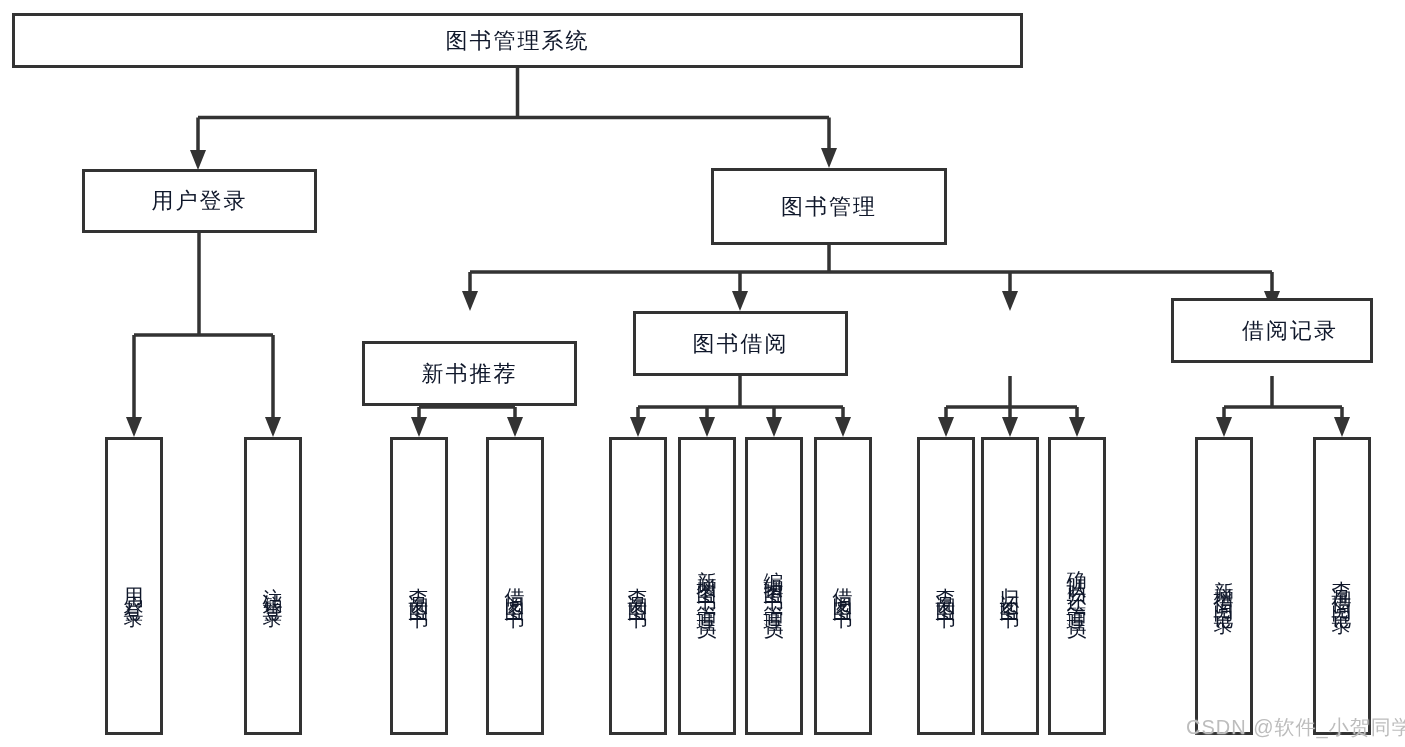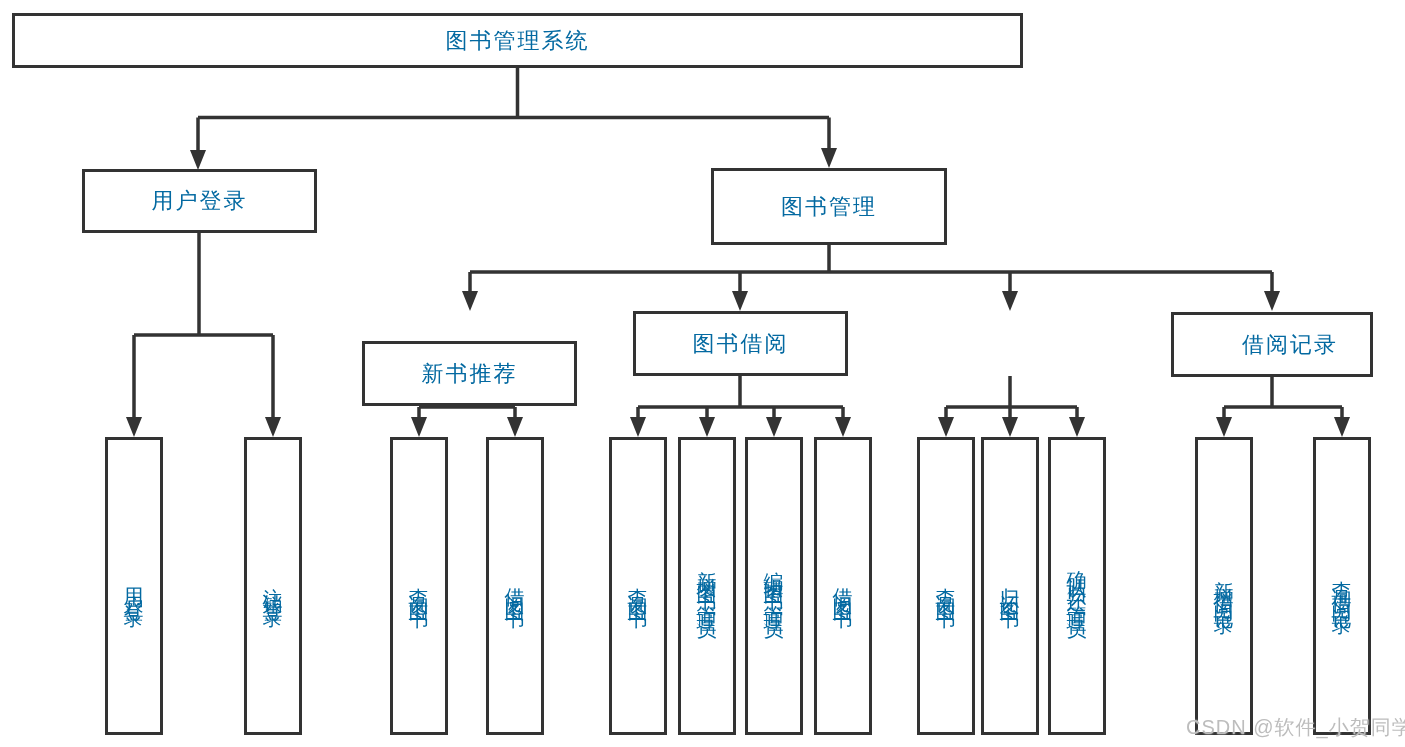--- a/index.html
+++ b/index.html
@@ -21,29 +21,29 @@
     position: absolute;
     box-sizing: border-box;
     border: 3px solid #333333;
     background: #ffffff;
     display: flex;
     align-items: center;
     justify-content: center;
     font-size: 22px;
     letter-spacing: 2px;
     line-height: 1;
-    color: #0369a1;
+    color: #0f172a;
   }
   .root  { left: 12px;  top: 13px;  width: 1011px; height: 55px; font-size: 22px; }
   .lvl2a { left: 82px;  top: 169px; width: 235px;  height: 64px; }
   .lvl2b { left: 711px; top: 168px; width: 236px;  height: 77px; }
   .sec1  { left: 362px; top: 311px; width: 215px;  height: 65px; margin-top: 30px; }
   .sec2  { left: 633px; top: 311px; width: 215px;  height: 65px; }
   .sec3  { left: 902px; top: 311px; width: 215px;  height: 66px; }
-  .sec4  { left: 1171px;top: 312px; width: 202px;  height: 65px; padding-left: 36px; }
+  .sec4  { left: 1171px;top: 298px; width: 202px;  height: 65px; padding-left: 36px; }
   .leaf {
     top: 437px;
     width: 58px;
     height: 298px;
     writing-mode: vertical-rl;
     text-orientation: mixed;
     font-size: 20px;
     letter-spacing: 7px;
   }
   .x105 { left: 105px; }  .x244 { left: 244px; }

